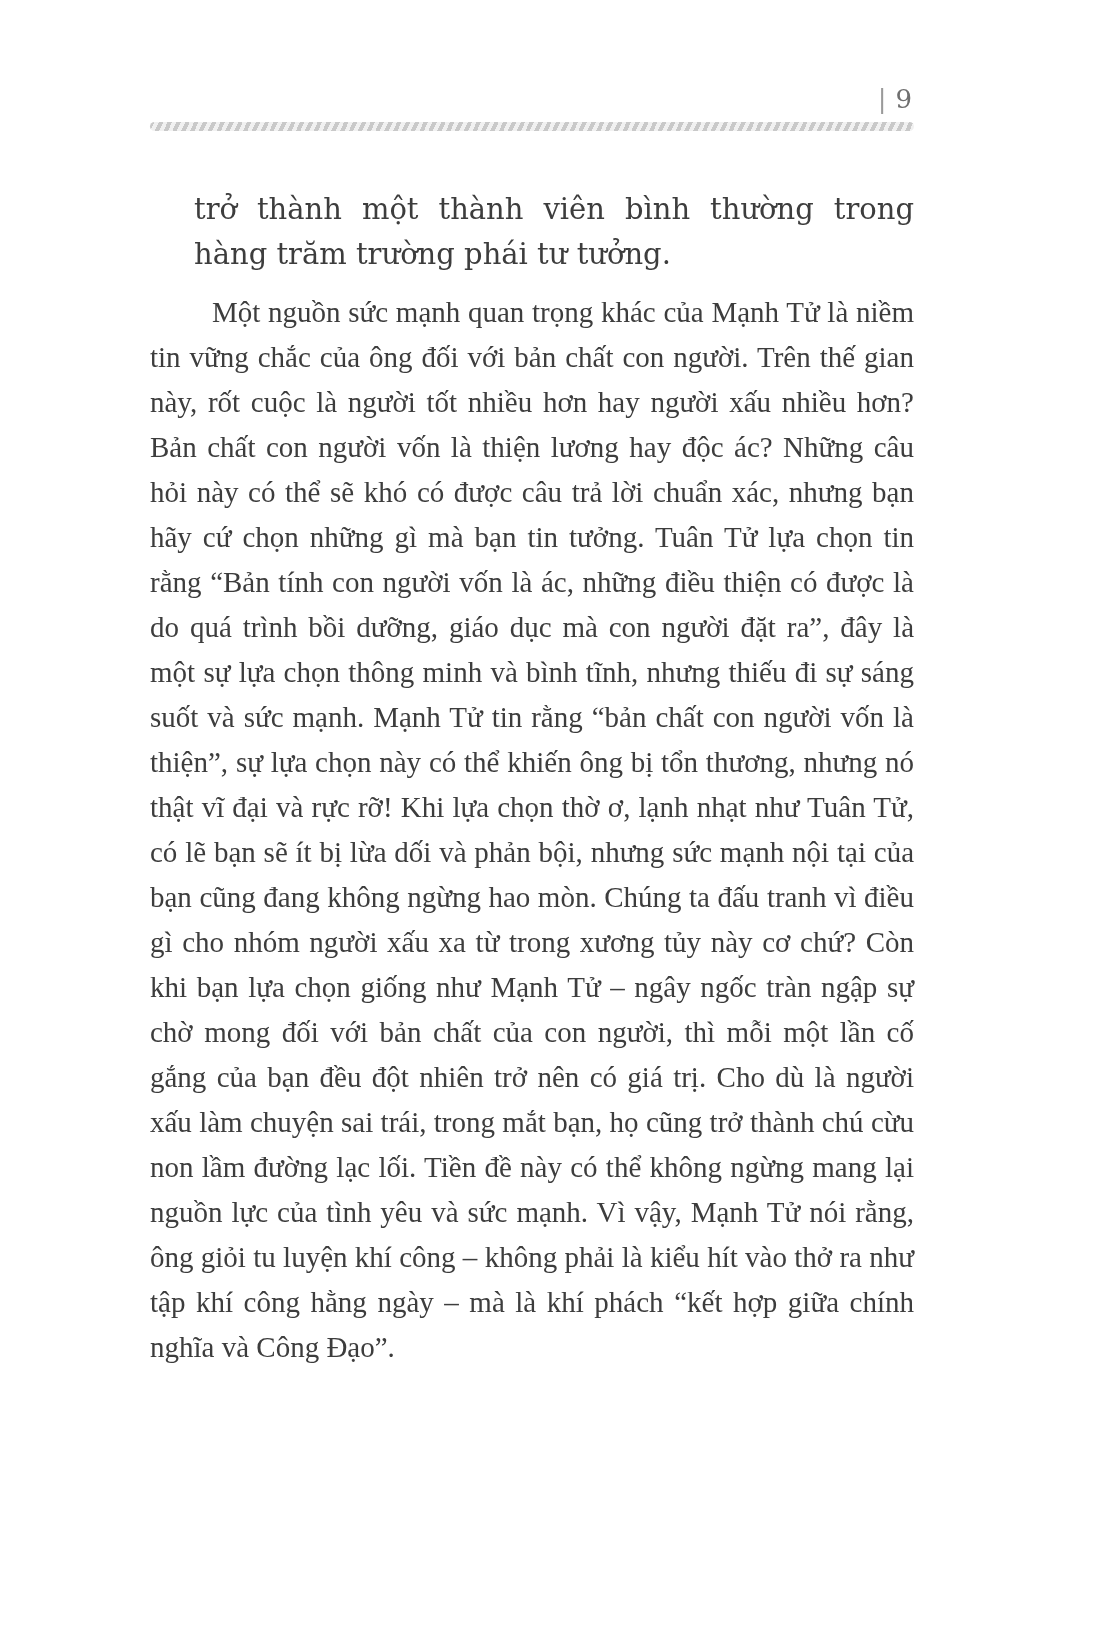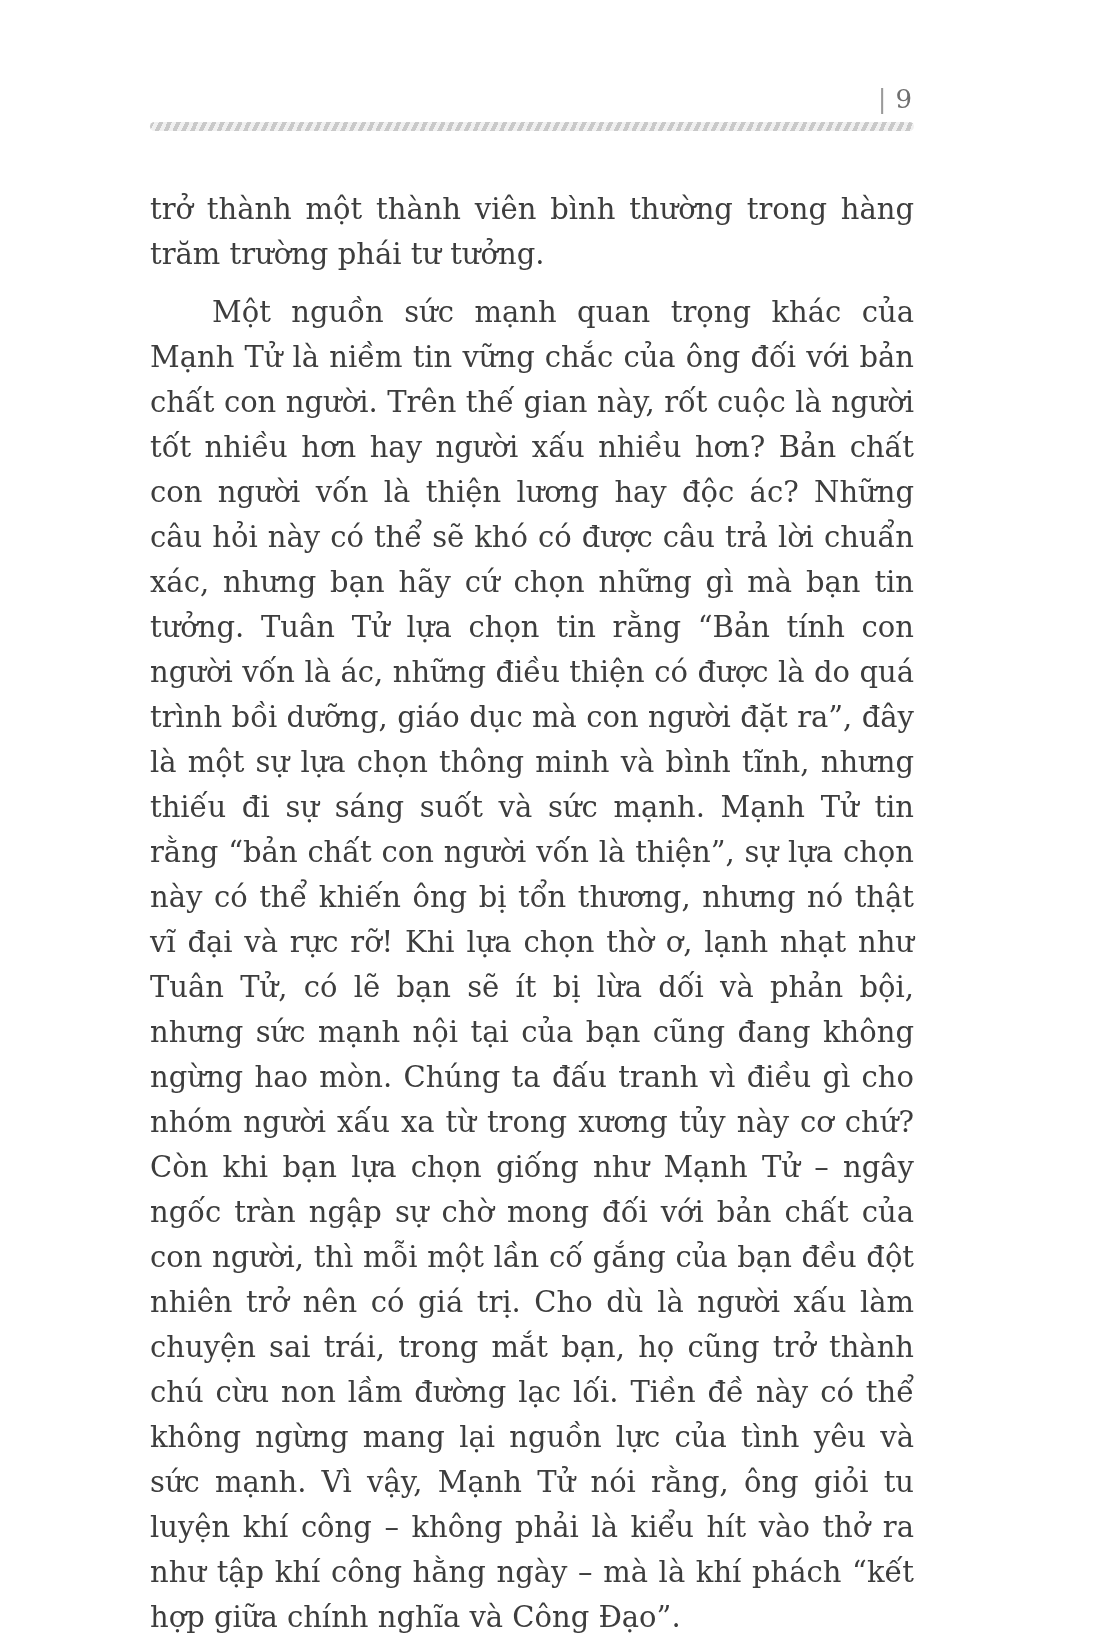--- a/index.html
+++ b/index.html
@@ -57,23 +57,25 @@
     font-size: 29px;
     line-height: 45px;
     text-align: justify;
     text-justify: inter-word;
   }
   .para {
     margin: 0 0 13px 0;
   }
   .para.no-indent {
     text-indent: 0;
+    margin-left: 44px;
   }
   .para.indent {
     text-indent: 62px;
+    font-family: Liberation Serif, serif;
   }
 </style>
 </head>
 <body>
 
 <div class="page">
 
   <div class="header">
     <div class="page-num">
       <span class="pn-bar">|</span><span class="pn-val">9</span>

